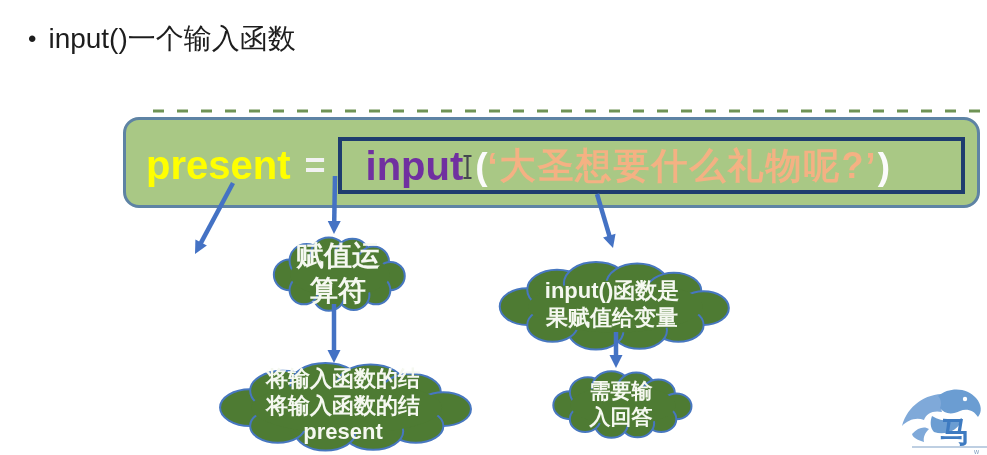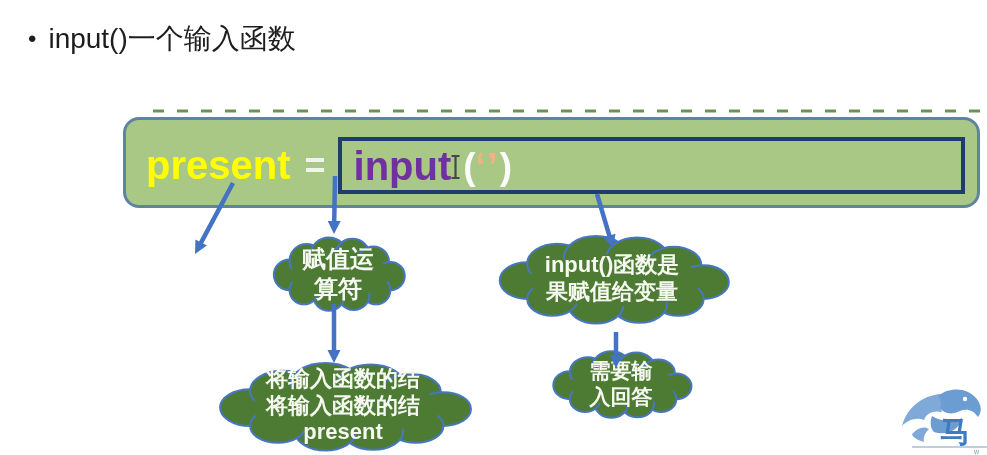--- a/index.html
+++ b/index.html
@@ -14,34 +14,34 @@
   svg.deco{position:absolute;left:0;top:0;z-index:0;}
   .dash{stroke:#6f9355;stroke-width:3;stroke-dasharray:11 13;}
 
   
   .banner{position:absolute;left:123px;top:117px;width:857px;height:91px;box-sizing:border-box;
           background:#a9c885;border:3px solid #5e83a4;border-radius:16px;
           display:flex;align-items:center;padding:6px 0 0 20px;z-index:1;}
   .var{color:#ffff00;font-size:40px;font-weight:bold;}
   .eq{color:#f2f2f2;font-size:36px;font-weight:bold;margin-left:14px;}
   .callbox{margin:0 12px;flex:1;height:57px;box-sizing:border-box;border:4px solid #1e3c6e;
-           display:flex;align-items:center;padding:2px 4px 0 12px;white-space:nowrap;}
+           display:flex;align-items:center;padding:2px 4px 0 24px;white-space:nowrap;}
   .fn{color:#7030a0;font-size:40px;font-weight:bold;}
   .paren{color:#fbfbfb;font-size:37px;font-weight:bold;}
   .str{color:#f4b183;font-size:36px;font-weight:bold;letter-spacing:2px;}
   .ibeam{margin-left:-2px;margin-right:1px;}
 
   
   .cloud{position:absolute;z-index:2;}
   svg.cloud-shape{position:absolute;left:0;top:0;width:100%;height:100%;}
   .puff{fill:#4e7b33;stroke:#4777c0;stroke-width:2;vector-effect:non-scaling-stroke;}
   .cbody{fill:#4e7b33;}
   .cloud-label{position:absolute;inset:0;display:flex;flex-direction:column;align-items:center;
                justify-content:center;color:#f5f8f0;font-weight:bold;text-align:center;line-height:1.22;}
-  .fs20{font-size:24px;} .fs21{font-size:21px;} .fs22{font-size:22px;}
+  .fs20{font-size:28px;} .fs21{font-size:21px;} .fs22{font-size:22px;}
 
   
   #arrows{position:absolute;left:0;top:0;z-index:3;pointer-events:none;}
   .arrow{stroke:#4472c4;stroke-width:4.5;fill:none;}
   .ah{fill:#4472c4;}
 
   
   .logo{position:absolute;left:898px;top:386px;width:89px;height:69px;overflow:hidden;z-index:1;}
   .logo-char{font-family:"Liberation Sans","DejaVu Sans",sans-serif;font-weight:bold;font-size:30px;fill:#3e7bc1;}
   .logo-sub{font-size:7px;fill:#7f9dc0;}
@@ -63,20 +63,21 @@
   <div class="banner">
     <span class="var">present</span>
     <span class="eq">=</span>
     <div class="callbox">
       <span class="fn">input</span>
       <svg class="ibeam" width="13" height="26" viewBox="0 0 13 26">
         <path d="M2.5 2 H10.5 M6.5 2 V24 M2.5 24 H10.5" stroke="#44484e" stroke-width="2.2" fill="none"></path>
       </svg>
       <span class="paren">(</span>
       <span class="str">‘</span>
+      <span class="str">大圣想要什么礼物呢?</span>
       <span class="str">’</span>
       <span class="paren">)</span>
     </div>
   </div>
 
 
   <div class="cloud" style="left:266px;top:235px;width:144px;height:77px">
     <svg class="cloud-shape" viewBox="0 0 220 120" preserveAspectRatio="none">
         <circle class="puff" cx="36" cy="62" r="24"></circle>
         <circle class="puff" cx="62" cy="40" r="26"></circle>
@@ -89,21 +90,21 @@
         <circle class="puff" cx="96" cy="94" r="24"></circle>
         <circle class="puff" cx="58" cy="86" r="22"></circle>
         <ellipse class="cbody" cx="113" cy="62" rx="76" ry="34"></ellipse>
       </svg>
     <div class="cloud-label fs20">
       <div>赋值运</div>
       <div>算符</div>
     </div>
   </div>
 
-  <div class="cloud" style="left:486px;top:233px;width:252px;height:92px">
+  <div class="cloud" style="left:486px;top:259px;width:252px;height:92px">
     <svg class="cloud-shape" viewBox="0 0 220 120" preserveAspectRatio="none">
         <circle class="puff" cx="36" cy="62" r="24"></circle>
         <circle class="puff" cx="62" cy="40" r="26"></circle>
         <circle class="puff" cx="96" cy="32" r="28"></circle>
         <circle class="puff" cx="132" cy="33" r="27"></circle>
         <circle class="puff" cx="164" cy="42" r="24"></circle>
         <circle class="puff" cx="190" cy="64" r="22"></circle>
         <circle class="puff" cx="168" cy="86" r="22"></circle>
         <circle class="puff" cx="134" cy="93" r="24"></circle>
         <circle class="puff" cx="96" cy="94" r="24"></circle>
@@ -130,21 +131,21 @@
         <circle class="puff" cx="58" cy="86" r="22"></circle>
         <ellipse class="cbody" cx="113" cy="62" rx="76" ry="34"></ellipse>
       </svg>
     <div class="cloud-label fs22">
       <div>将输入函数的结</div>
       <div>将输入函数的结</div>
       <div>present</div>
     </div>
   </div>
 
-  <div class="cloud" style="left:545px;top:349px;width:152px;height:70px">
+  <div class="cloud" style="left:545px;top:369px;width:152px;height:70px">
     <svg class="cloud-shape" viewBox="0 0 220 120" preserveAspectRatio="none">
         <circle class="puff" cx="36" cy="62" r="24"></circle>
         <circle class="puff" cx="62" cy="40" r="26"></circle>
         <circle class="puff" cx="96" cy="32" r="28"></circle>
         <circle class="puff" cx="132" cy="33" r="27"></circle>
         <circle class="puff" cx="164" cy="42" r="24"></circle>
         <circle class="puff" cx="190" cy="64" r="22"></circle>
         <circle class="puff" cx="168" cy="86" r="22"></circle>
         <circle class="puff" cx="134" cy="93" r="24"></circle>
         <circle class="puff" cx="96" cy="94" r="24"></circle>

